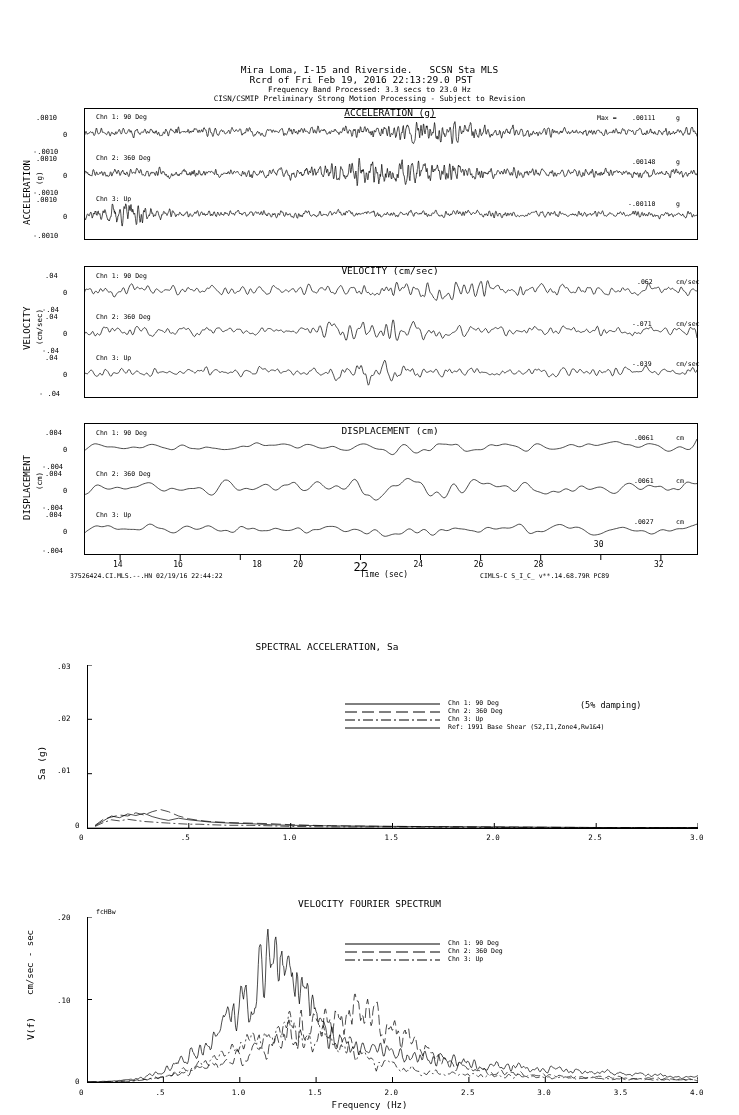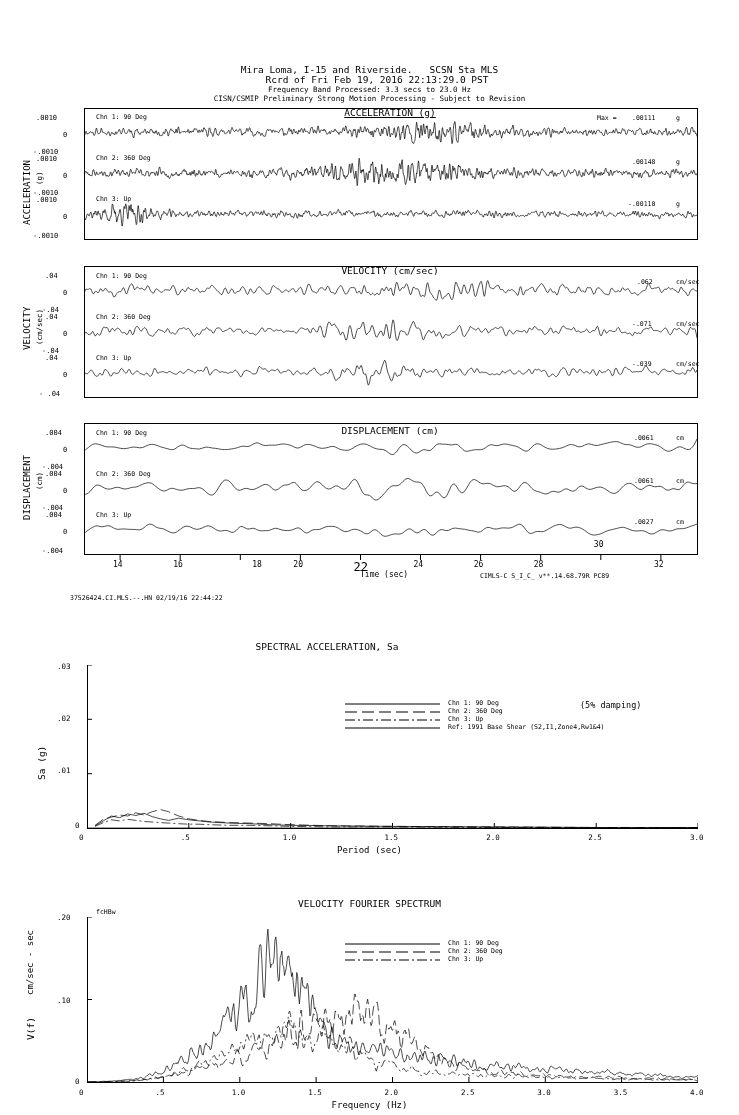--- a/index.html
+++ b/index.html
@@ -13,21 +13,21 @@
   .trace{stroke:#000;stroke-width:0.7;fill:none;}
   .tick{stroke:#000;stroke-width:1;}
   .legline{stroke:#000;stroke-width:1;}
 </style>
 </head>
 <body>
 
 <div class="page">
 
   <div class="t c" style="left:0;top:64px;width:739px;font-size:9.5px;">Mira Loma, I-15 and Riverside.   SCSN Sta MLS</div>
-  <div class="t c" style="left:0;top:74px;width:722px;font-size:9.5px;padding-left:16px;">Rcrd of Fri Feb 19, 2016 22:13:29.0 PST</div>
+  <div class="t c" style="left:0;top:74px;width:722px;font-size:9.5px;">Rcrd of Fri Feb 19, 2016 22:13:29.0 PST</div>
   <div class="t c" style="left:0;top:85px;width:739px;font-size:7.5px;">Frequency Band Processed: 3.3 secs to 23.0 Hz</div>
   <div class="t c" style="left:0;top:94px;width:739px;font-size:7.5px;">CISN/CSMIP Preliminary Strong Motion Processing - Subject to Revision</div>
 
   <div class="t c" style="left:90px;top:107px;width:600px;font-size:9.5px;text-decoration:underline;">ACCELERATION (g)</div>
   <div class="t rot" style="left:22px;top:225px;font-size:9px;">ACCELERATION</div>
   <div class="t rot" style="left:35px;top:185px;font-size:7.5px;">(g)</div>
 
   <div class="t" style="left:36px;top:114px;font-size:7px;">.0010</div>
   <div class="t" style="left:63px;top:131px;font-size:7px;">0</div>
   <div class="t" style="left:33px;top:148px;font-size:7px;">-.0010</div>
@@ -147,27 +147,26 @@
       <div class="t" style="left: 233.255px; top: 560px; font-size: 8px; margin-left: 19px;">18</div>
       <div class="t" style="left: 293.353px; top: 560px; font-size: 8px;">20</div>
       <div class="t" style="left: 353.451px; top: 560px; font-size: 12px;">22</div>
       <div class="t" style="left: 413.549px; top: 560px; font-size: 8px;">24</div>
       <div class="t" style="left: 473.647px; top: 560px; font-size: 8px;">26</div>
       <div class="t" style="left: 533.745px; top: 560px; font-size: 8px;">28</div>
       <div class="t" style="left: 593.843px; top: 540px; font-size: 8px;">30</div>
       <div class="t" style="left: 653.941px; top: 560px; font-size: 8px;">32</div>
     </div>
 
-  <div class="t" style="left:70px;top:572px;font-size:6.5px;margin-top:22px;">37526424.CI.MLS.--.HN 02/19/16 22:44:22</div>
+  <div class="t" style="left:70px;top:572px;font-size:6.5px;">37526424.CI.MLS.--.HN 02/19/16 22:44:22</div>
   <div class="t" style="left:360px;top:570px;font-size:8px;">Time (sec)</div>
   <div class="t" style="left:480px;top:572px;font-size:6.5px;">CIMLS-C S_I_C_ v**.14.68.79R PC89</div>
 
   <div class="t c" style="left:0;top:641px;width:654px;font-size:9.5px;">SPECTRAL ACCELERATION, Sa</div>
   <div class="t rot" style="left:36px;top:780px;font-size:9.5px;">Sa (g)</div>
-  <div class="t c" style="left:0;top:845px;width:739px;font-size:9px;">Period (sec)</div>
   <div class="t" style="left:580px;top:700px;font-size:8.5px;">(5% damping)</div>
 
   <div class="t" style="left:57px;top:662px;font-size:7.5px;">.03</div>
   <div class="t" style="left:57px;top:714px;font-size:7.5px;">.02</div>
   <div class="t" style="left:57px;top:766px;font-size:7.5px;">.01</div>
   <div class="t" style="left:75px;top:821px;font-size:7.5px;">0</div>
 
   <svg style="position:absolute;left:87px;top:665px;" width="611" height="165">
     <line x1="0.5" y1="0" x2="0.5" y2="164" class="axline"></line>
     <line x1="0" y1="163.5" x2="611" y2="163.5" class="axline"></line>

